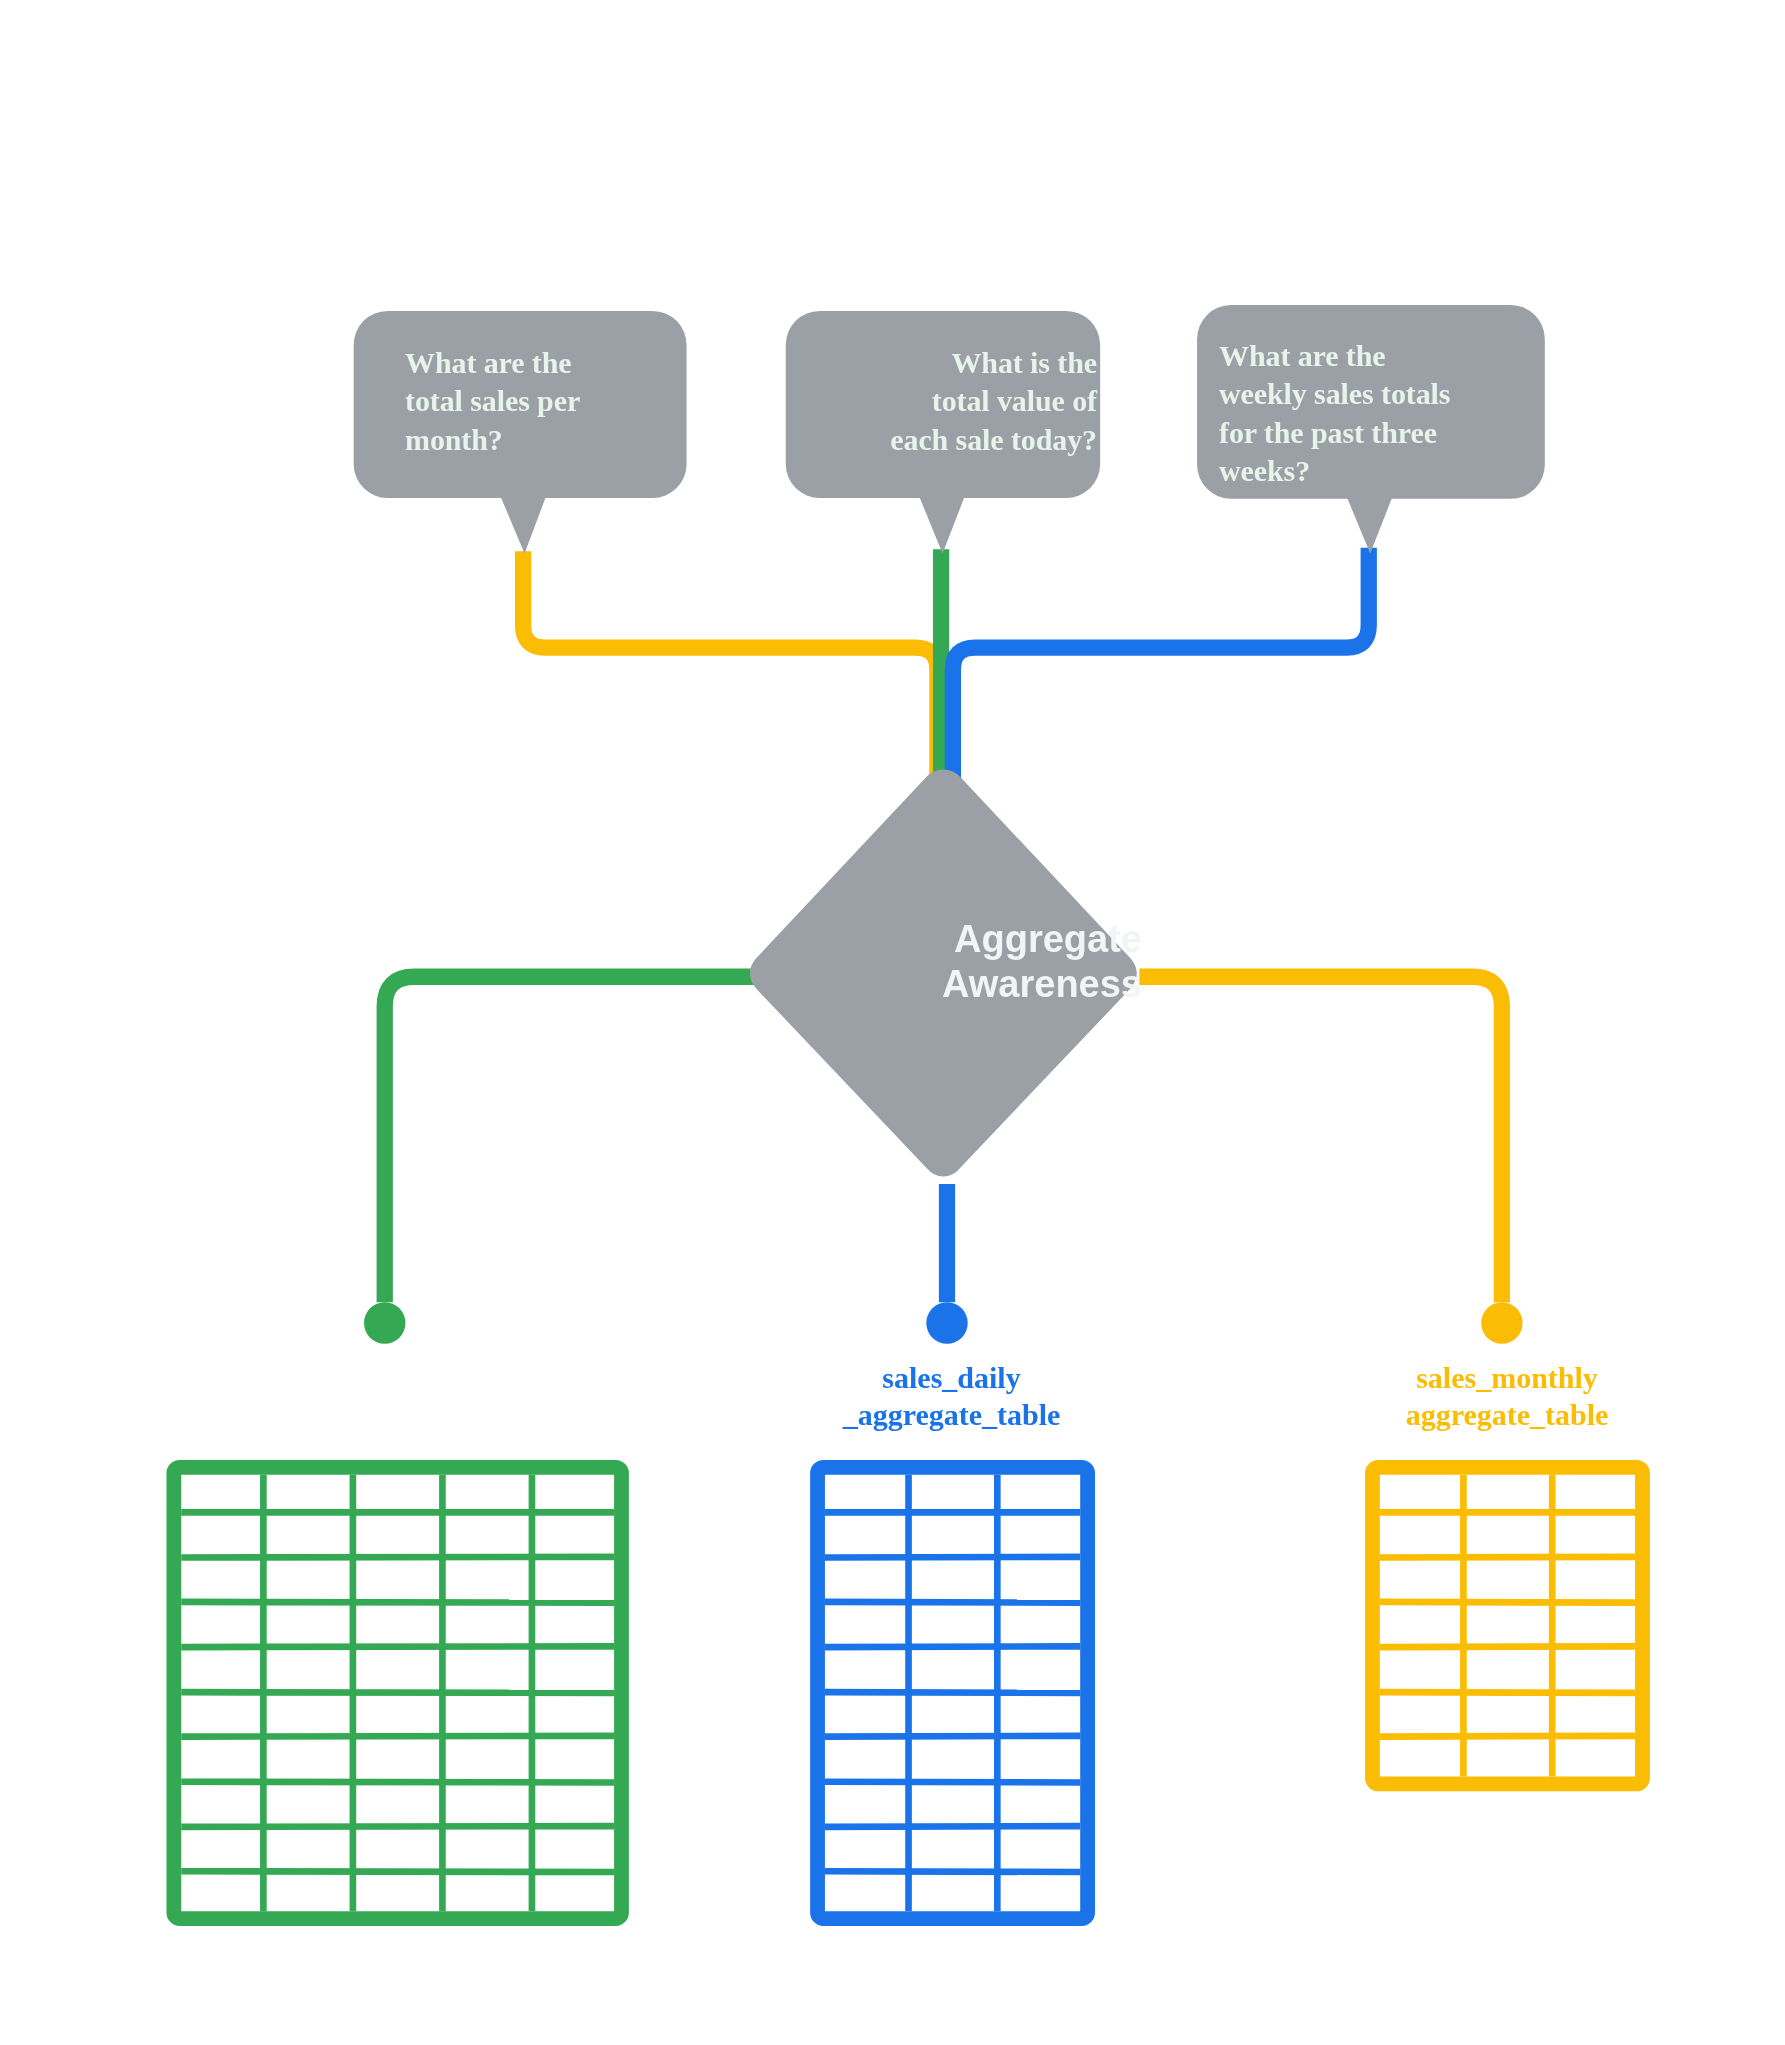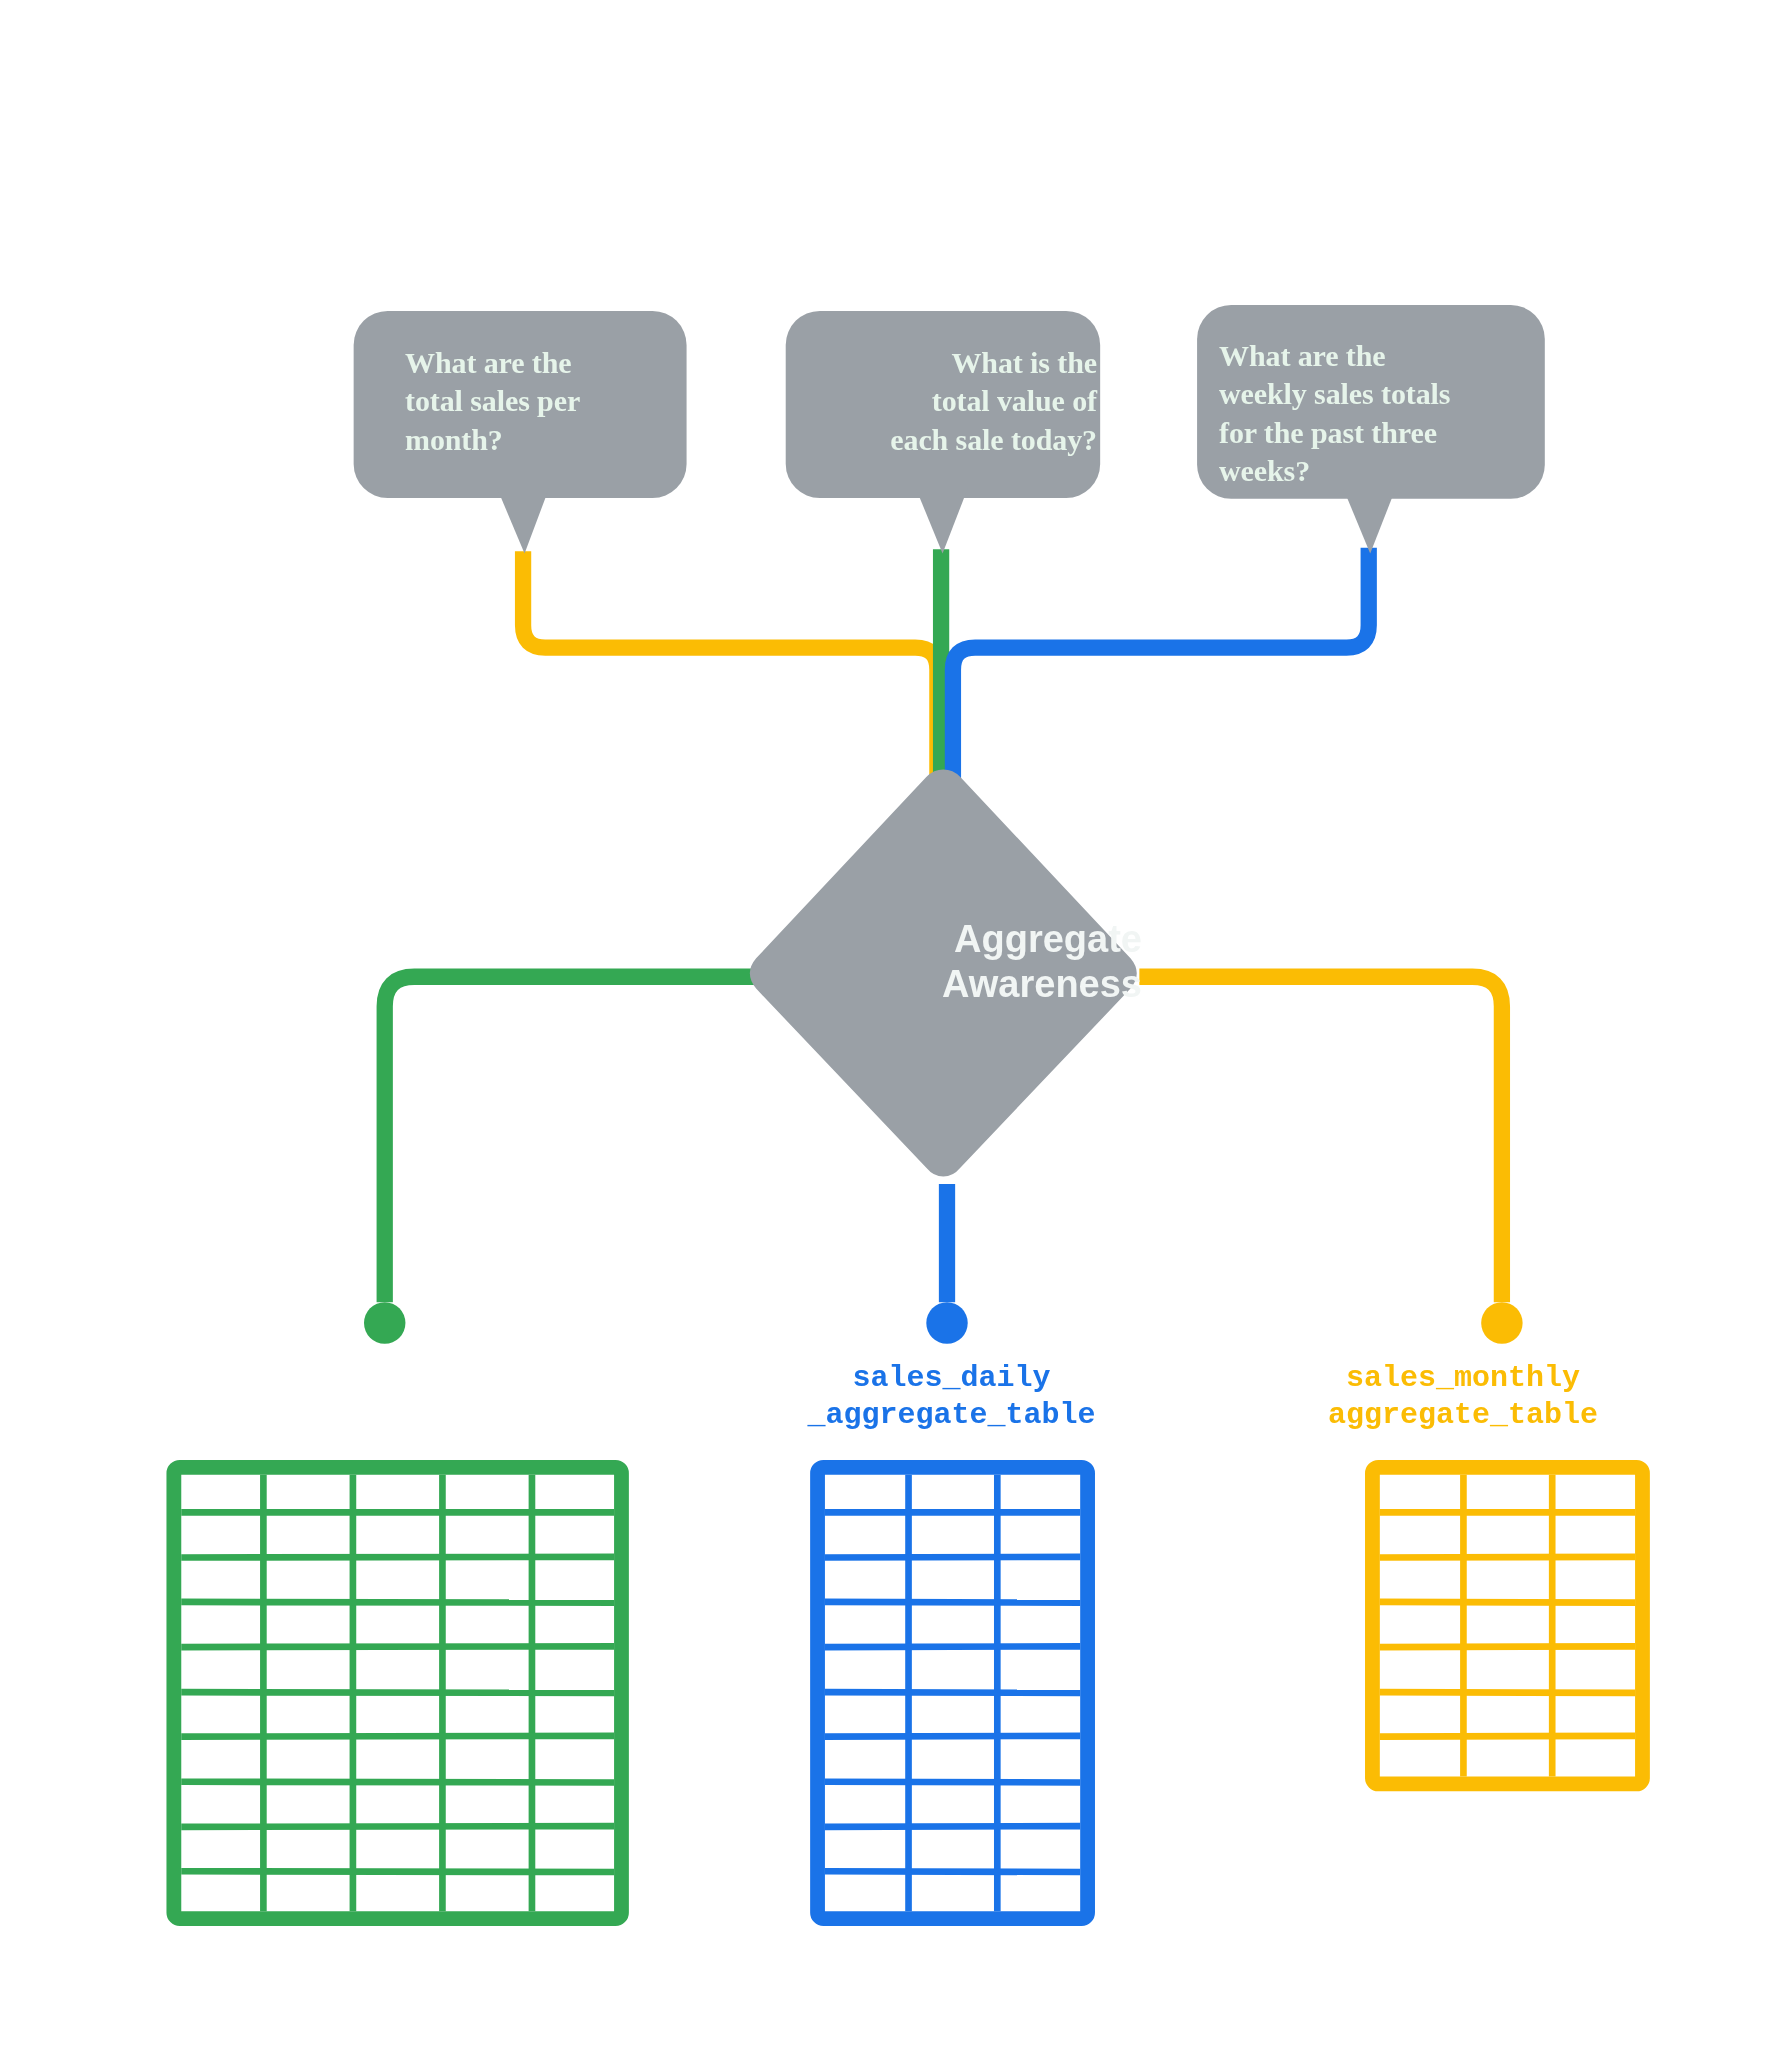--- a/index.html
+++ b/index.html
@@ -36,21 +36,21 @@
     color: #F1F5F4;
     font-family: "Liberation Sans", sans-serif;
     font-weight: bold;
     font-size: 38px;
     line-height: 1.18;
     text-align: right;
     white-space: pre-line;
   }
   .table-caption {
     position: absolute;
-    font-family: Liberation Mono, monospace;
+    font-family: Liberation Serif, serif;
     font-weight: bold;
     font-size: 30px;
     line-height: 1.22;
     text-align: center;
     white-space: pre-line;
   }
 </style>
 </head>
 <body>
 
@@ -172,17 +172,17 @@
 for the past three
 weeks?</div>
 
   <div class="diamond-label" style="left:743px; top:917px; width:399px;">Aggregate
 Awareness</div>
 
 
   <div class="table-caption" style="left:726px; top:1360px; width:451px; color:#1A73E8;">sales_daily
 _aggregate_table</div>
 
-  <div class="table-caption" style="left:1252px; top:1360px; width:422px; color:#FBBC04;">sales_monthly
+  <div class="table-caption" style="left:1296px; top:1360px; width:422px; color:#FBBC04;">sales_monthly
 aggregate_table</div>
 
 </div>
 
 
 </body></html>

